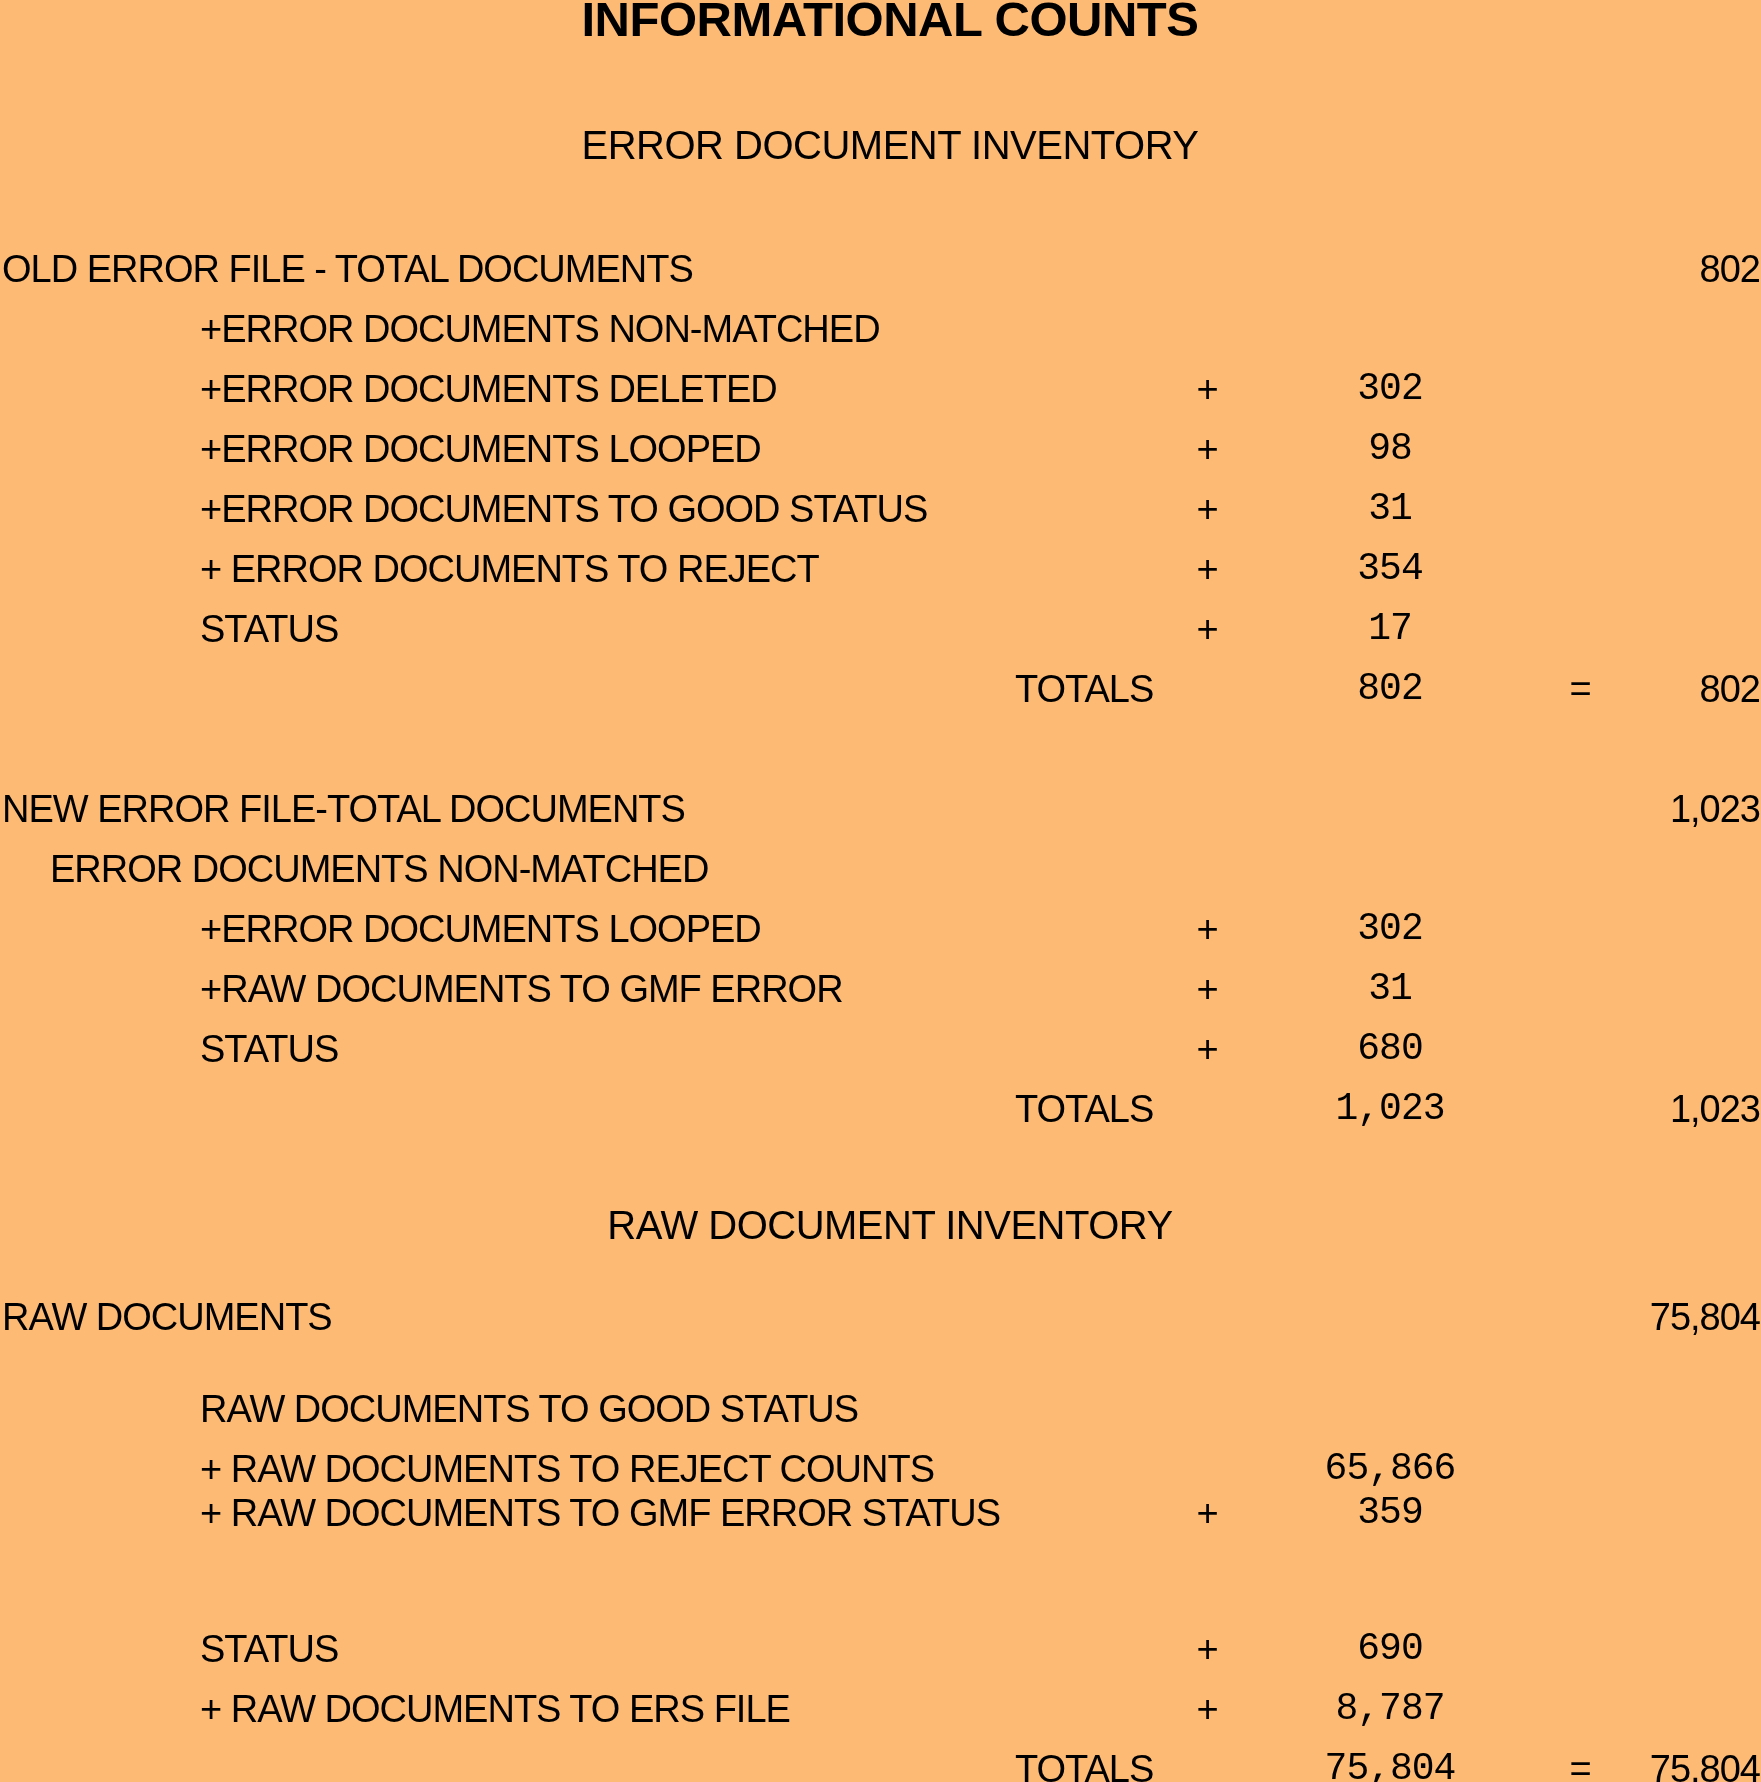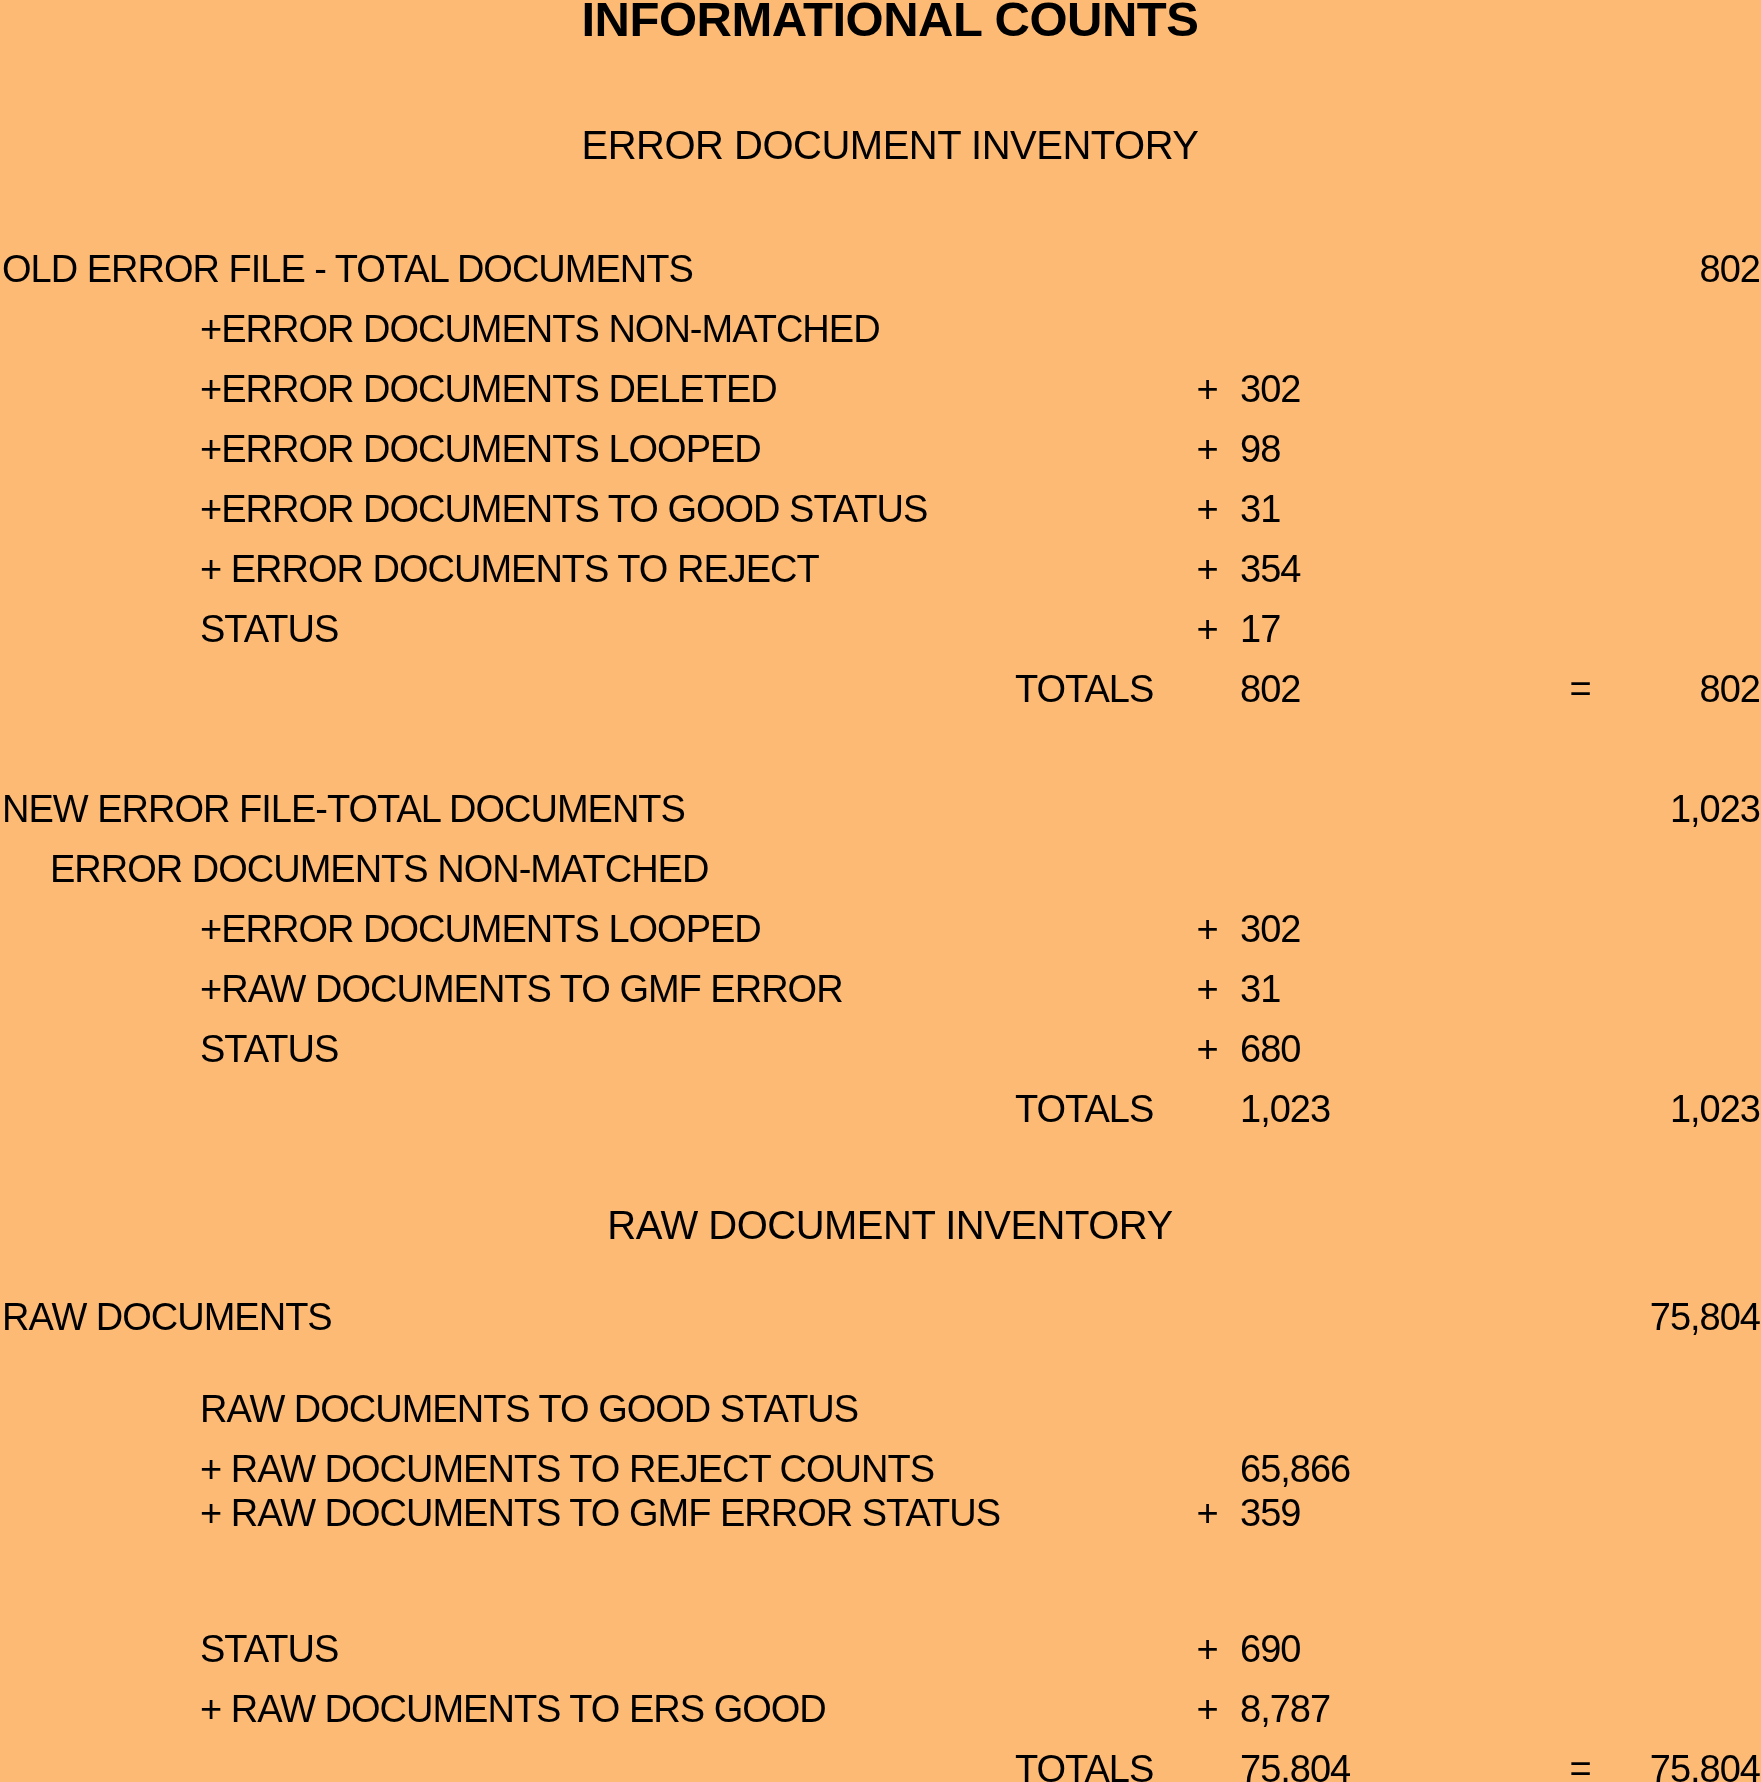--- a/index.html
+++ b/index.html
@@ -37,21 +37,21 @@
     position: absolute;
     left: 0;
     width: 1780px;
     text-align: center;
     font-size: 40px;
     letter-spacing: -0.5px;
     white-space: pre;
   }
   .lbl { position: absolute; white-space: pre; }
   .op  { position: absolute; left: 1182px; width: 50px;  text-align: center; }
-  .amt { position: absolute; left: 1240px; width: 300px; text-align: left; }
+  .amt { position: absolute; left: 1240px; width: 300px; text-align: center; font-family: Liberation Mono, monospace; }
   .eq  { position: absolute; left: 1552px; width: 56px;  text-align: center; }
   .rt  { position: absolute; left: 1440px; width: 320px; text-align: right; }
 </style>
 </head>
 <body>
 
 <div class="page">
   <div class="doc-title">INFORMATIONAL COUNTS</div>
   <div id="lines">
       <div class="line" style="top: 120px;">
@@ -187,21 +187,21 @@
     <span class="rt"></span>
   </div>
       <div class="line" style="top: 1624px;">
     <span class="lbl" style="left: 200px;">STATUS</span>
     <span class="op">+</span>
     <span class="amt">690</span>
     <span class="eq"></span>
     <span class="rt"></span>
   </div>
       <div class="line" style="top: 1684px;">
-    <span class="lbl" style="left: 200px;">+ RAW DOCUMENTS TO ERS GOOD</span>
+    <span class="lbl" style="left: 200px;">+ RAW DOCUMENTS TO ERS FILE</span>
     <span class="op">+</span>
     <span class="amt">8,787</span>
     <span class="eq"></span>
     <span class="rt"></span>
   </div>
       <div class="line" style="top: 1744px;">
     <span class="lbl" style="left: 1015px;">TOTALS</span>
     <span class="op"></span>
     <span class="amt">75,804</span>
     <span class="eq">=</span>

